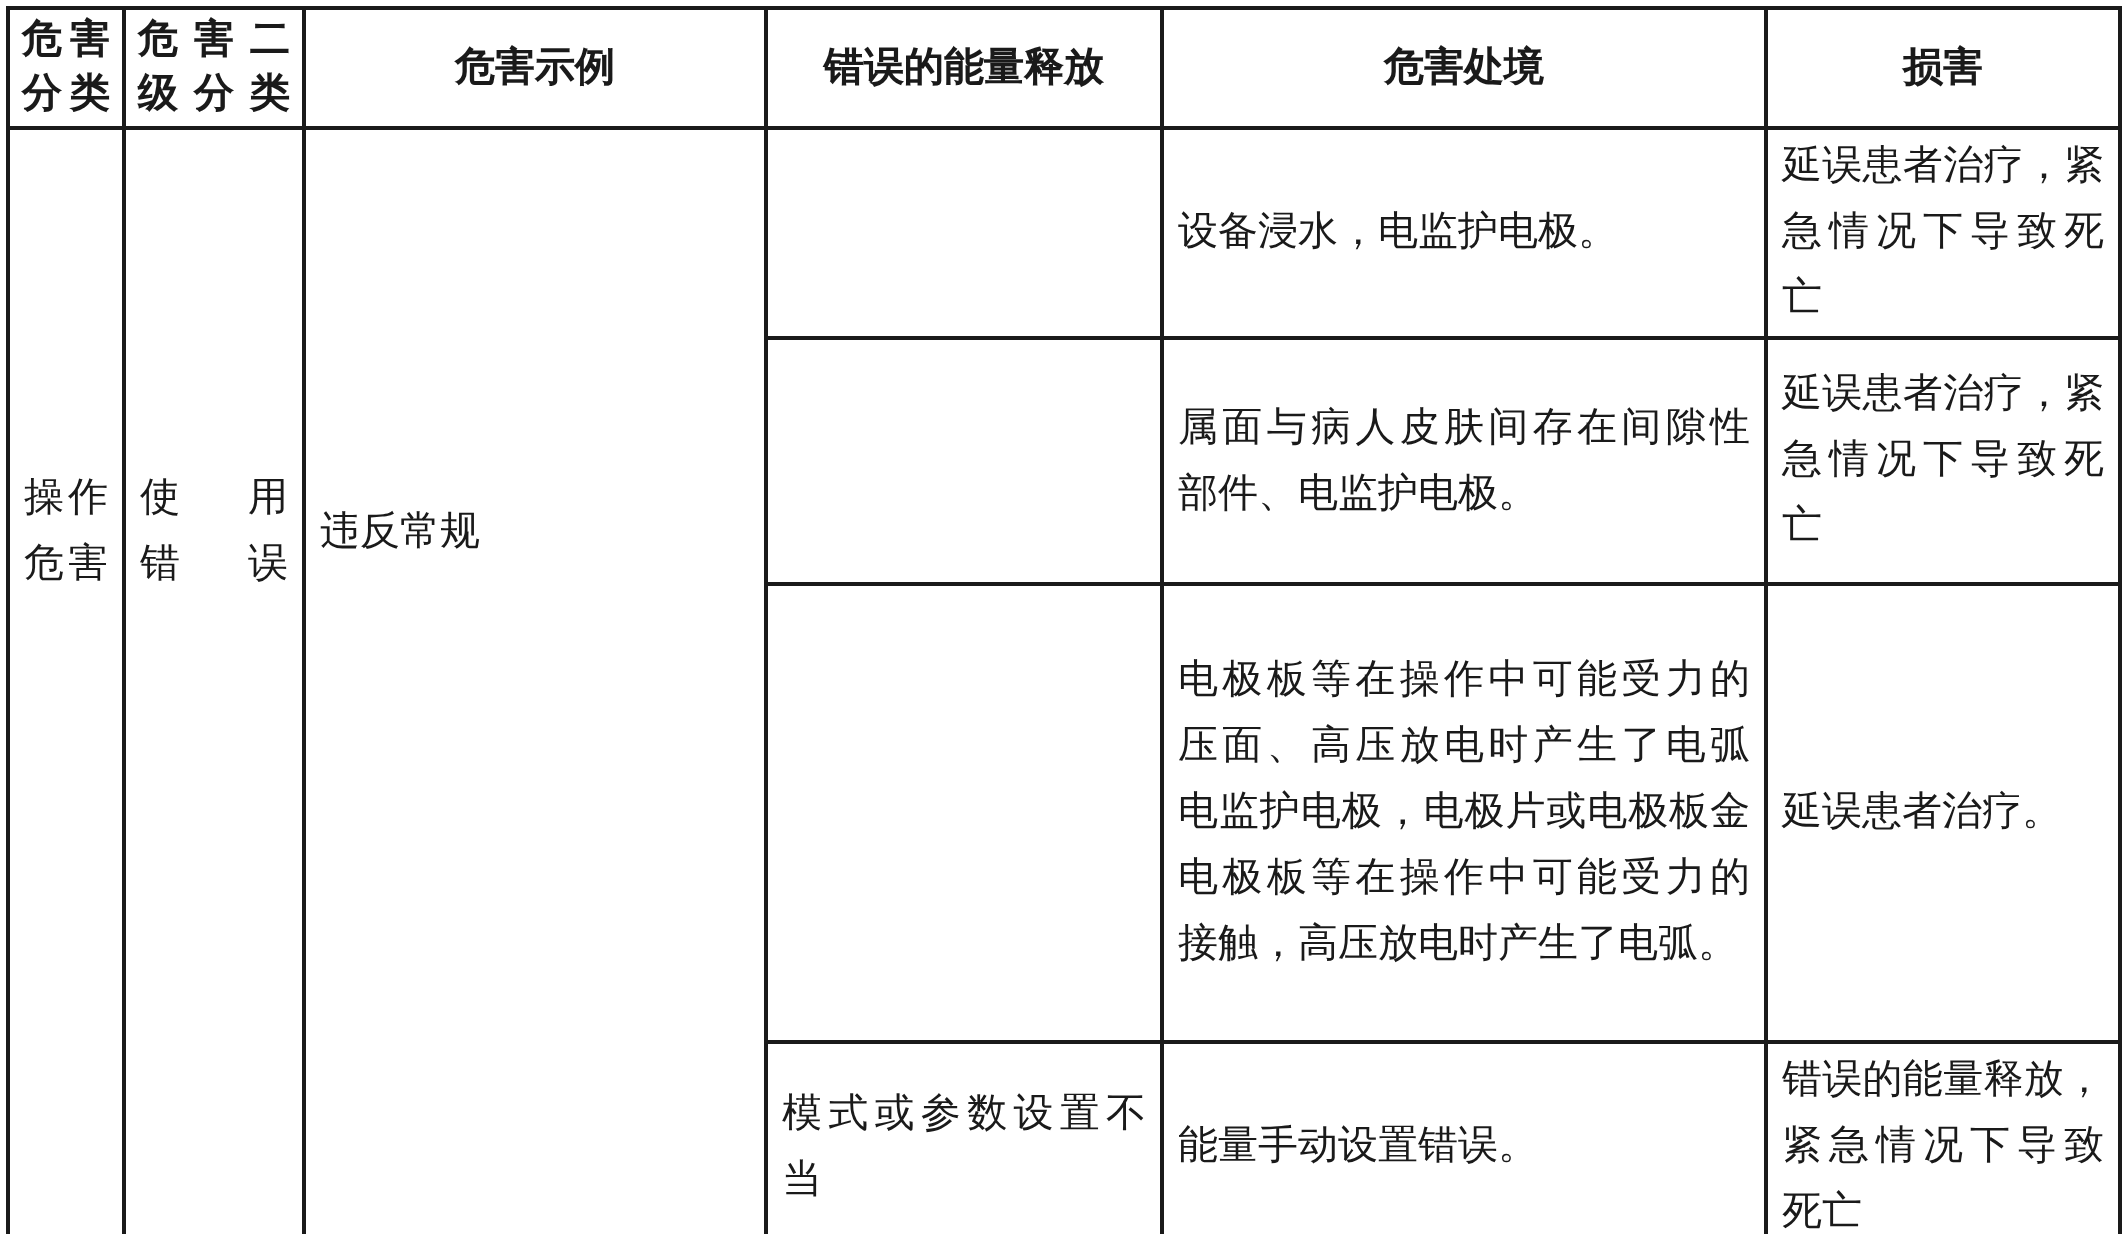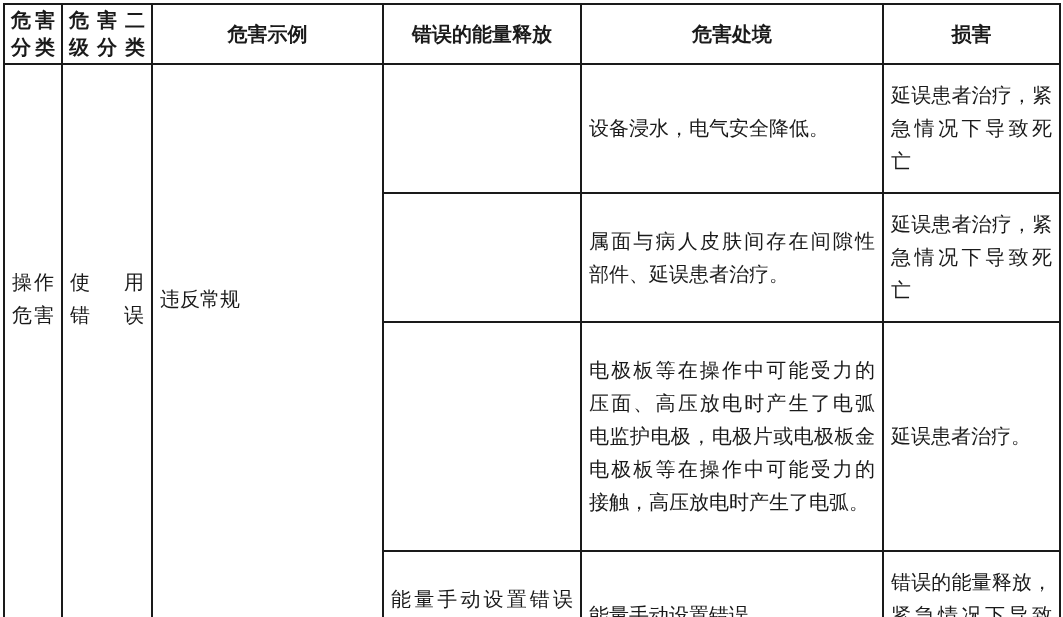--- a/index.html
+++ b/index.html
@@ -21,21 +21,21 @@
     width: 1056px;
     border-collapse: collapse;
     table-layout: fixed;
     color: #1a1a1a;
   }
   th, td {
     border: 2px solid #1a1a1a;
     vertical-align: middle;
     font-size: 20px;
     line-height: 33px;
-    padding: 14px 7px;
+    padding: 2px 7px;
     overflow: hidden;
     word-break: break-all;
   }
   th {
     font-weight: 700;
     text-align: center;
     line-height: 27px;
     padding: 2px 6px;
   }
   th.jcell {
@@ -80,53 +80,53 @@
       <td class="merged" rowspan="4">
           <div class="tline">操作</div>
           <div class="tline">危害</div>
         </td>
       <td class="merged" rowspan="4">
           <div class="tline">使用</div>
           <div class="tline">错误</div>
         </td>
       <td class="merged left" rowspan="4">违反常规</td>
       <td class="left"></td>
-      <td class="left">设备浸水，电气安全降低。</td>
+      <td class="left">设备浸水，电监护电极。</td>
       <td class="para">
           <div class="tline">延误患者治疗，紧</div>
           <div class="tline">急情况下导致死</div>
           <div class="tline">亡</div>
         </td>
     </tr>
     <tr class="row-2">
       <td class="left"></td>
       <td class="para">
           <div class="tline">属面与病人皮肤间存在间隙性</div>
-          <div class="tline">部件、延误患者治疗。</div>
+          <div class="tline">部件、电监护电极。</div>
         </td>
       <td class="para">
           <div class="tline">延误患者治疗，紧</div>
           <div class="tline">急情况下导致死</div>
           <div class="tline">亡</div>
         </td>
     </tr>
     <tr class="row-3">
       <td class="left"></td>
       <td class="para">
           <div class="tline">电极板等在操作中可能受力的</div>
           <div class="tline">压面、高压放电时产生了电弧</div>
           <div class="tline">电监护电极，电极片或电极板金</div>
           <div class="tline">电极板等在操作中可能受力的</div>
           <div class="tline">接触，高压放电时产生了电弧。</div>
         </td>
       <td class="left">延误患者治疗。</td>
     </tr>
     <tr class="row-4">
       <td class="para">
-          <div class="tline">能量手动设置错误</div>
+          <div class="tline">模式或参数设置不</div>
           <div class="tline">当</div>
         </td>
       <td class="left">能量手动设置错误。</td>
       <td class="para">
           <div class="tline">错误的能量释放，</div>
           <div class="tline">紧急情况下导致</div>
           <div class="tline">死亡</div>
         </td>
     </tr>
   </tbody>

